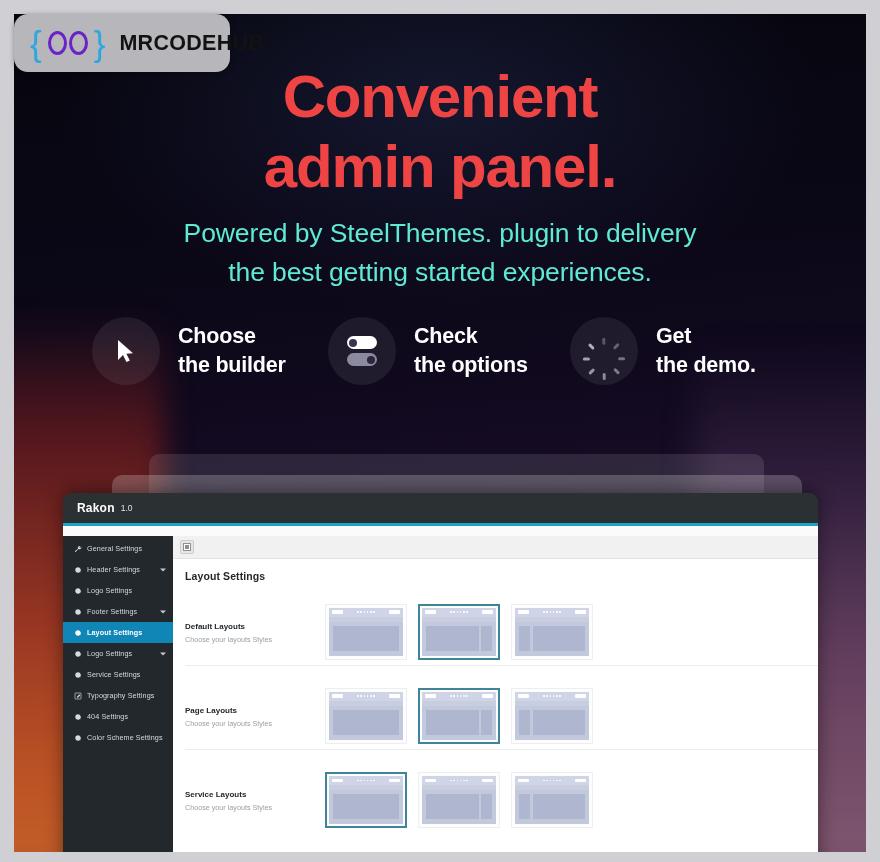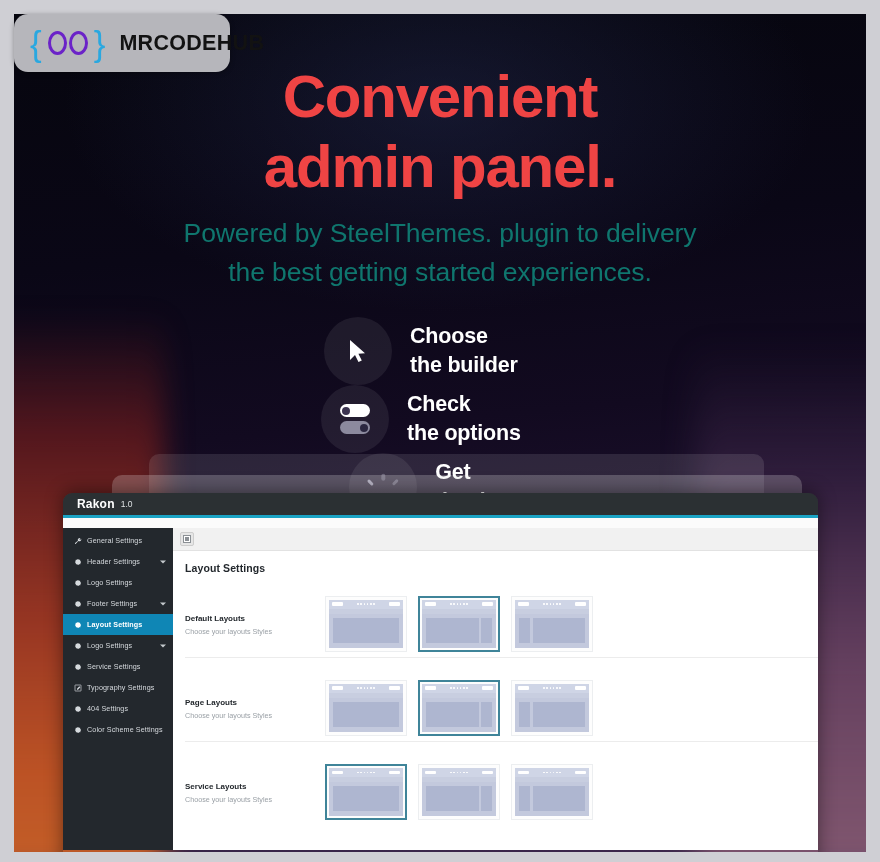--- a/index.html
+++ b/index.html
@@ -93,30 +93,30 @@
   
   #headline {
     position:absolute; left:0; right:0; top:48px;
     text-align:center; color:#ef4444;
     font-size:60px; font-weight:700;
     line-height:1.17; letter-spacing:-1.2px;
     z-index:10;
   }
   #subhead {
     position:absolute; left:0; right:0; top:200px;
-    text-align:center; color:#0f766e;
+    text-align:center; color:#5eead4;
     font-size:26.5px; font-weight:400;
     line-height:1.46; letter-spacing:-0.1px;
     z-index:10;
   }
 
   
   #features {
     position:absolute; top:303px; left:78px; width:700px;
-    display:flex; align-items:center; z-index:10;flex-direction:column;
+    display:flex; align-items:center; z-index:10;
   }
   .feature { display:flex; align-items:center; }
   .f1 { width:236px; }
   .f2 { width:242px; }
   .f3 { width:auto; }
   .fcircle {
     width:68px; height:68px; flex:none;
     border-radius:50%;
     background:rgba(255,255,255,0.075);
     display:flex; align-items:center; justify-content:center;
@@ -167,21 +167,21 @@
   
   #admin-window {
     position:absolute;
     left:49px; top:479px; width:755px; height:375px;
     border-radius:9px 9px 0 0;
     overflow:hidden;
     z-index:20;
     box-shadow:0 -2px 18px rgba(0,0,0,.45);
   }
   #aw-header {
-    height:25px; background:#2b3033;
+    height:33px; background:#2b3033;
     display:flex; align-items:center; padding-left:14px;
     border-bottom:3px solid #1aa3c4;
   }
   #aw-title { color:#fff; font-size:12px; font-weight:700; letter-spacing:.2px; }
   #aw-version { color:#dfe3e5; font-size:8.5px; margin-left:6px; font-weight:400; }
 
   #aw-topstrip { height:10px; background:#fbfbfb; }
 
   #aw-body { display:flex; height:322px; background:#fff; }
 

